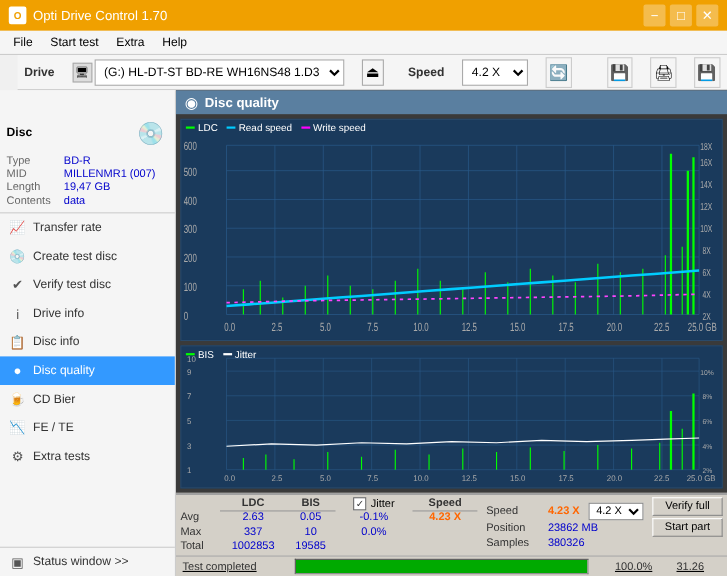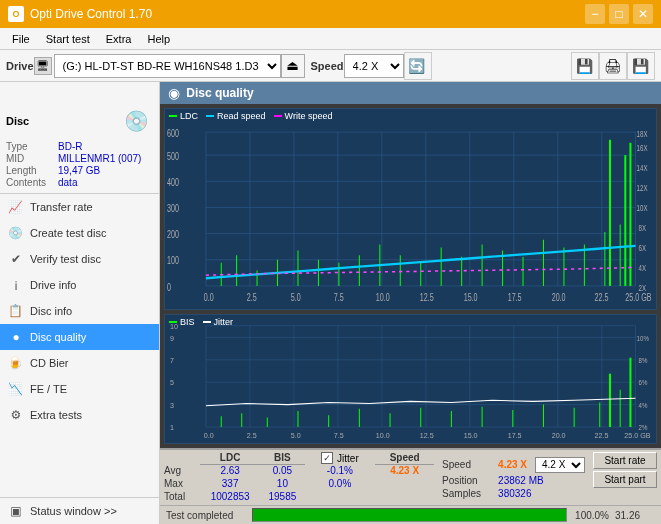--- a/index.html
+++ b/index.html
@@ -67,21 +67,22 @@
     }
 
     
     .toolbar {
       background: #f5f5f5;
       height: 32px;
       display: flex;
       align-items: center;
       padding: 0 6px;
       border-bottom: 1px solid #ccc;
-      gap: 0;
+      gap: 16px;
+      margin-left: 16px;
     }
     .toolbar-label { font-size: 11px; font-weight: 600; color: #333; }
     .drive-select {
       height: 24px;
       font-size: 11px;
       border: 1px solid #aaa;
       background: white;
       padding: 0 4px;
       min-width: 220px;
     }
@@ -328,22 +329,23 @@
       text-align: center;
       white-space: nowrap;
     }
 
     
     .progress-area {
       display: flex;
       align-items: center;
       padding: 2px 6px;
       background: #d4d0c8;
-      gap: 6px;
+      gap: 22px;
       border-top: 1px solid #aaa;
+      text-decoration: underline;
     }
     .progress-status {
       font-size: 10px;
       color: #333;
       min-width: 80px;
     }
     .progress-bar-container {
       flex: 1;
       height: 14px;
       border: 1px solid #888;
@@ -742,21 +744,21 @@
             <span style="min-width:52px;color:#333;">Position</span>
             <span class="right-stat-value">23862 MB</span>
           </div>
           <div class="right-stat-row">
             <span style="min-width:52px;color:#333;">Samples</span>
             <span class="right-stat-value">380326</span>
           </div>
         </div>
 
         <div class="action-buttons">
-          <button class="action-btn">Start rate</button>
+          <button class="action-btn">Verify full</button>
           <button class="action-btn">Start part</button>
         </div>
       </div>
 
       <div class="progress-area">
         <span class="progress-status">Test completed</span>
         <div class="progress-bar-container">
           <div class="progress-bar-fill" style="width:100%;"></div>
         </div>
         <span class="progress-percent">100.0%</span>

